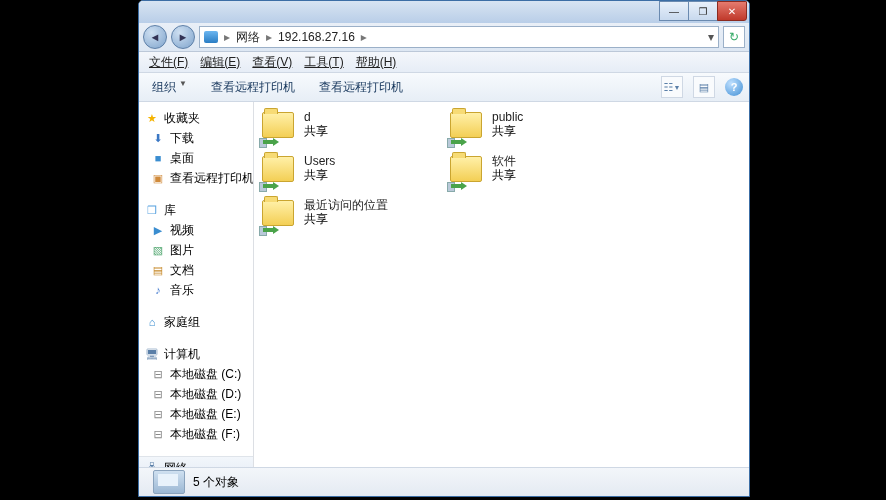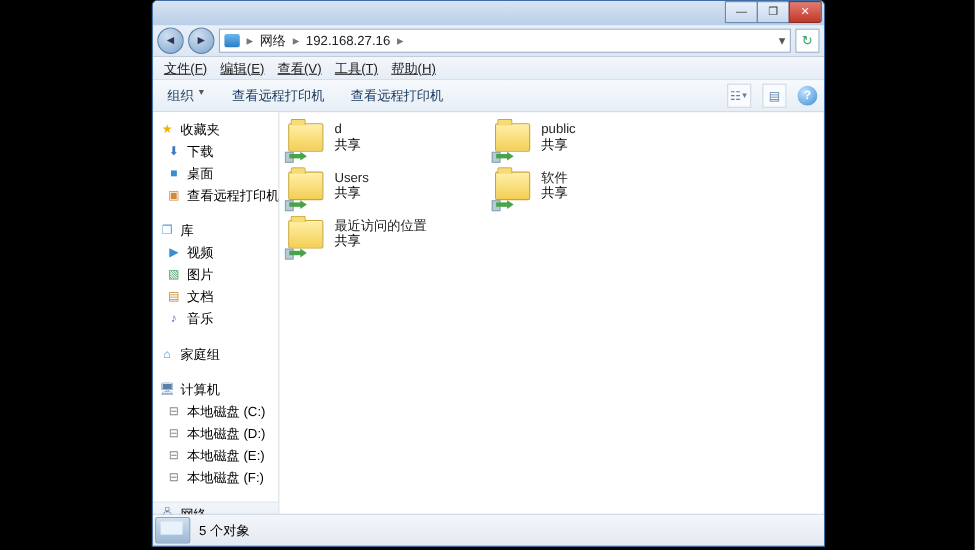--- a/index.html
+++ b/index.html
@@ -51,21 +51,21 @@
   .item { width:180px; height:40px; display:flex; align-items:flex-start; padding:2px; gap:6px; }
   .fico { width:38px; height:34px; position:relative; flex:0 0 38px; }
   .folder { position:absolute; left:2px; top:2px; width:30px; height:24px; background:linear-gradient(to bottom,#fff0a8,#f3cf55); border:1px solid #caa530; border-radius:2px; }
   .folder:before { content:""; position:absolute; left:1px; top:-5px; width:12px; height:5px; background:#f7db75; border:1px solid #caa530; border-bottom:none; border-radius:2px 2px 0 0; }
   .sharearrow { position:absolute; left:-1px; bottom:-2px; width:18px; height:8px; }
   .sharearrow .bar { position:absolute; left:4px; top:2px; width:12px; height:4px; background:#4aa34a; }
   .sharearrow .head { position:absolute; right:-2px; top:0; width:0; height:0; border-top:4px solid transparent; border-bottom:4px solid transparent; border-left:6px solid #4aa34a; }
   .sharearrow .box { position:absolute; left:0; top:0; width:6px; height:8px; background:#b9c9d9; border:1px solid #8aa; }
   .ilabel { display:flex; flex-direction:column; font-size:12px; line-height:14px; color:#222; }
   .ilabel .sub { color:#000000; }
-  .status { position:absolute; left:0; right:0; bottom:0; height:28px; background:linear-gradient(to bottom,#f3f6fa,#e4eaf2); border-top:1px solid #cfd8e4; display:flex; align-items:center; padding:0 2px; gap:8px; }
+  .status { position:absolute; left:0; right:0; bottom:0; height:28px; background:linear-gradient(to bottom,#f3f6fa,#e4eaf2); border-top:1px solid #cfd8e4; display:flex; align-items:center; padding:0 14px; gap:8px; }
   .status .sico { width:30px; height:22px; background:linear-gradient(#cfe0f0,#9cb8d4); border:1px solid #8aa3bd; border-radius:2px; position:relative; }
   .status .sico:after { content:""; position:absolute; left:4px; top:3px; width:20px; height:12px; background:#e8f2fb; }
 </style>
 </head>
 <body>
 
 <div class="screen">
   <div class="window">
     <div class="titlebar">
       <div class="winbtns">

